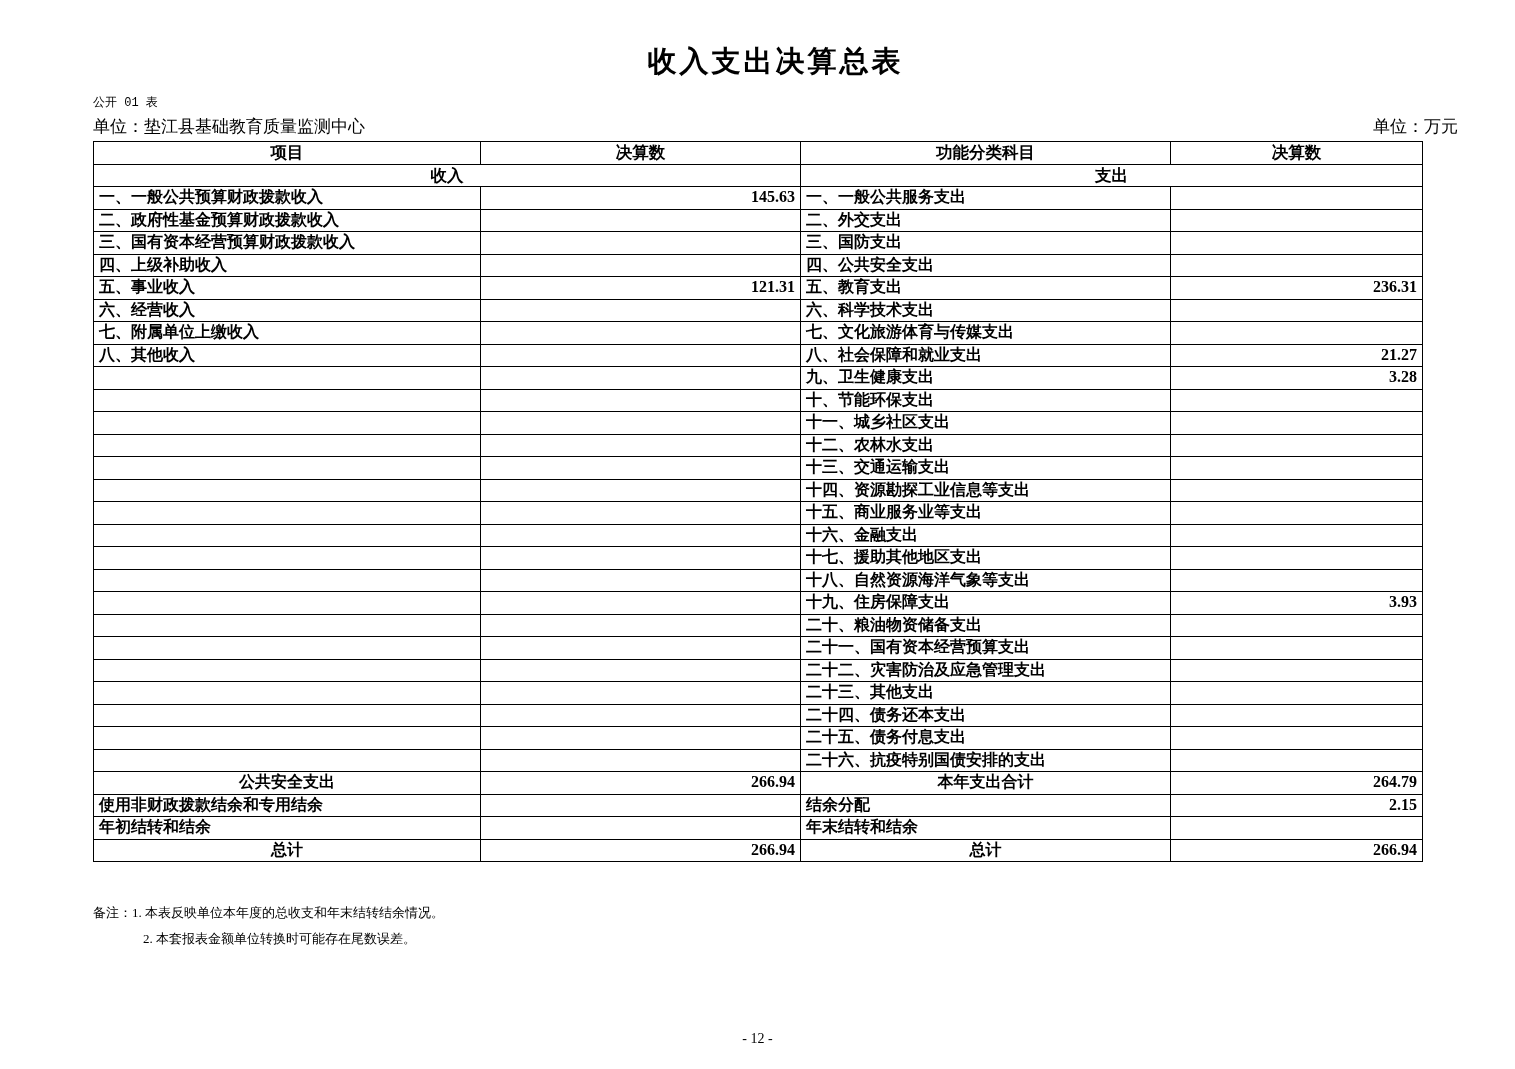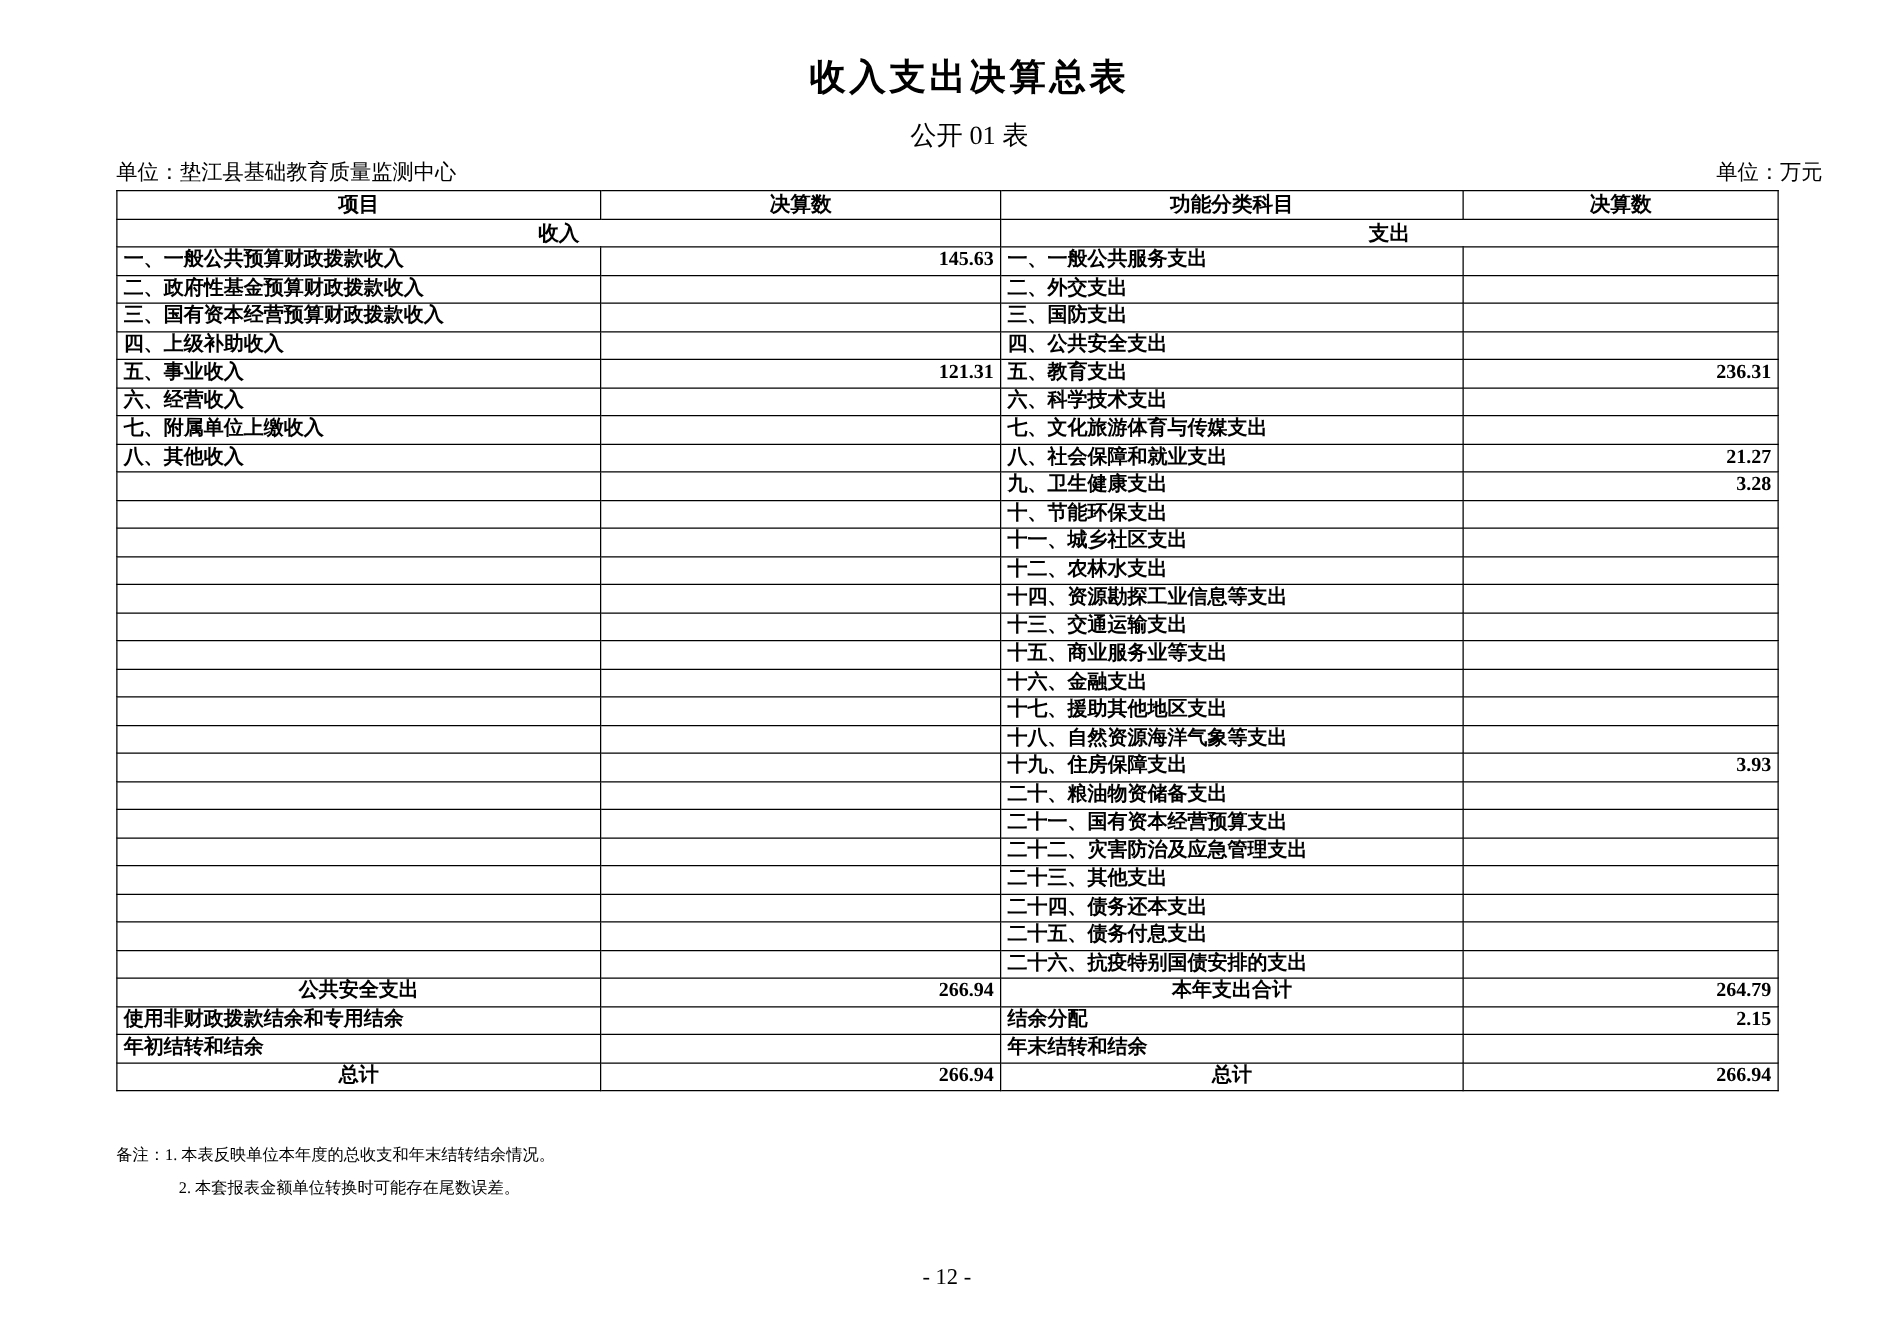--- a/index.html
+++ b/index.html
@@ -3,36 +3,36 @@
 <meta charset="utf-8">
 <style>
   * { margin:0; padding:0; box-sizing:border-box; }
   html,body { background:#fff; }
   body {
     width:1515px; height:1069px; position:relative; overflow:hidden;
     font-family:"Liberation Serif","DejaVu Serif",serif; color:#000;
   }
   .page { padding:42px 57px 0 93px; }
   .title { text-align:center; font-size:29px; font-weight:700; letter-spacing:3px; }
-  .doc-label { text-align:center; font-size:21px; margin-top:12px; }
+  .doc-label { text-align:left; font-size:12px; margin-top:12px;font-family:Liberation Mono, monospace; }
   .unit-row { display:flex; justify-content:space-between; font-size:17px; margin:4px 0 3px 0; }
   table.main { border-collapse:collapse; width:1329px; table-layout:fixed; }
   table.main th, table.main td {
     border:1px solid #000; height:22.5px; line-height:1.05;
     font-size:16px; padding:0 5px; overflow:hidden; white-space:nowrap;
   }
   table.main th { font-weight:700; text-align:center; font-size:16.5px; }
   td.item { font-weight:700; text-align:left; font-size:16.5px; }
   td.item.center { text-align:center; }
   td.num { font-weight:700; text-align:right; }
   .notes { margin-top:42px; font-size:13px; }
   .note-line2 { margin-left:50px; margin-top:8px; }
   .page-number {
-    position:absolute; left:0; right:0; bottom:37px;
-    text-align:center; font-size:18px;
+    position:absolute; left:0; right:0; bottom:22px;
+    text-align:center; font-size:14px;
   }
 </style>
 </head>
 <body>
 
 <div class="page">
 
   <div class="title">收入支出决算总表</div>
 
   <div class="doc-label">公开 01 表</div>
@@ -130,27 +130,27 @@
         </tr>
         <tr>
           <td class="item"></td>
           <td class="num"></td>
           <td class="item">十二、农林水支出</td>
           <td class="num"></td>
         </tr>
         <tr>
           <td class="item"></td>
           <td class="num"></td>
+          <td class="item">十三、交通运输支出</td>
+          <td class="num"></td>
+        </tr>
+        <tr>
+          <td class="item"></td>
+          <td class="num"></td>
           <td class="item">十四、资源勘探工业信息等支出</td>
-          <td class="num"></td>
-        </tr>
-        <tr>
-          <td class="item"></td>
-          <td class="num"></td>
-          <td class="item">十三、交通运输支出</td>
           <td class="num"></td>
         </tr>
         <tr>
           <td class="item"></td>
           <td class="num"></td>
           <td class="item">十五、商业服务业等支出</td>
           <td class="num"></td>
         </tr>
         <tr>
           <td class="item"></td>

